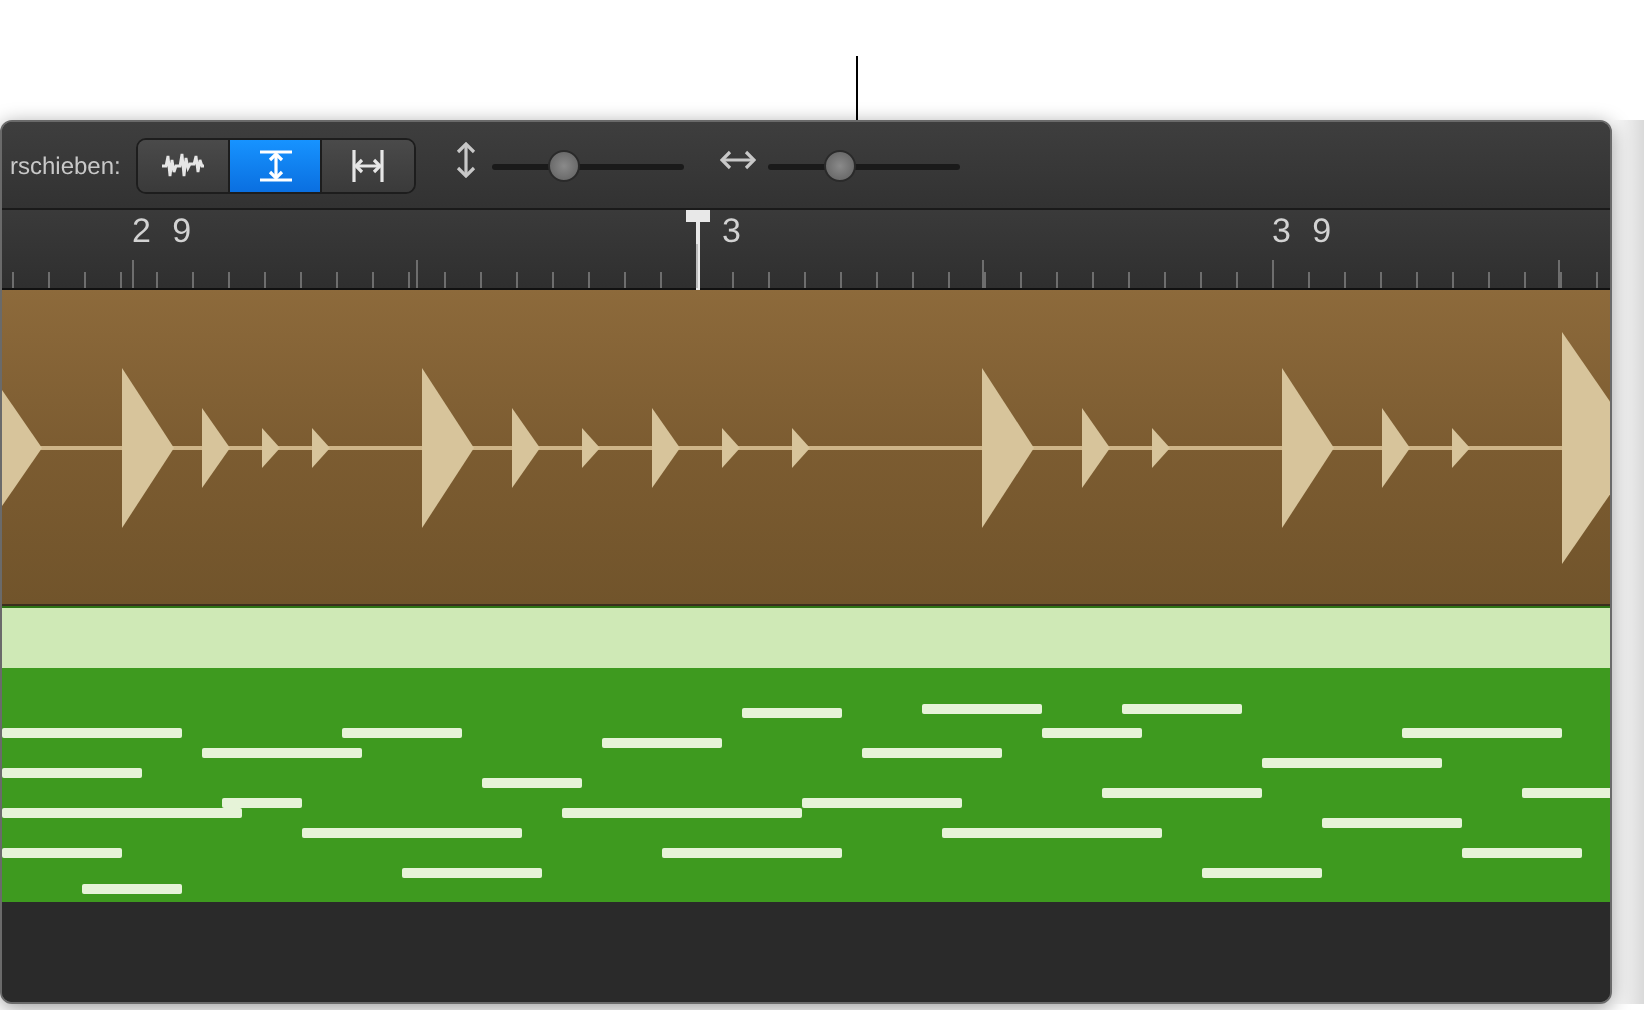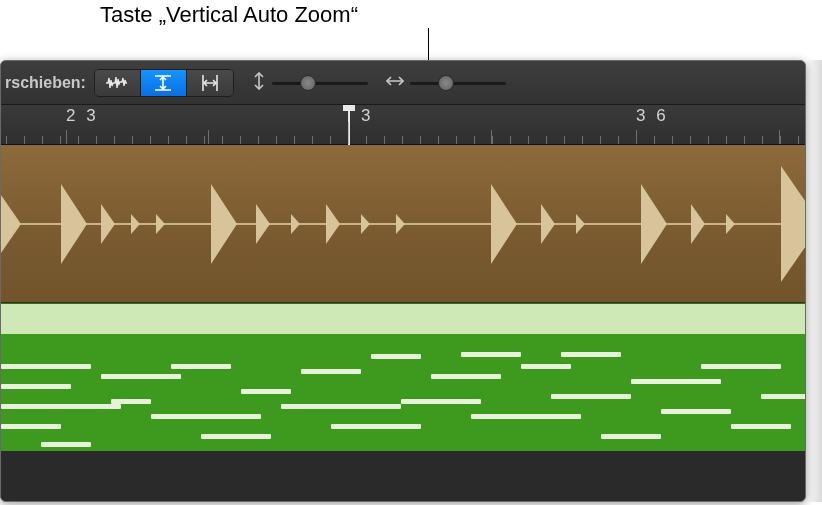--- a/index.html
+++ b/index.html
@@ -9,21 +9,21 @@
   
   .callout-text { position: absolute; left: 100px; top: 2px; font-size: 22px; color: #000; }
   .callout-line-v { position: absolute; left: 428px; top: 28px; width: 1px; height: 32px; background: #000; }
 
   
   .app { position: absolute; left: 0; top: 60px; width: 806px; height: 442px; background: #2b2b2b; border: 1px solid #6a6a6a; border-radius: 6px; overflow: hidden; box-shadow: 0 2px 10px rgba(0,0,0,0.4); }
   .app-right-shadow { position: absolute; right: 0; top: 60px; width: 16px; height: 442px; background: linear-gradient(to right, rgba(0,0,0,0) 0%, rgba(0,0,0,0.15) 100%); pointer-events: none; }
 
   
   .toolbar { position: absolute; left: 0; top: 0; right: 0; height: 44px; background: linear-gradient(#3e3e3e, #323232); border-bottom: 1px solid #1a1a1a; display: flex; align-items: center; padding: 0 8px; gap: 8px; }
-  .label { color: #c8c8c8; font-size: 16px; margin-left: -4px; font-weight: bold; }
+  .label { color: #c8c8c8; font-size: 12px; margin-left: -4px; }
   .popup { display: flex; align-items: center; justify-content: space-between; background: linear-gradient(#4a4a4a,#3a3a3a); border: 1px solid #1d1d1d; border-radius: 5px; height: 28px; padding: 0 8px 0 10px; color: #e8e8e8; font-size: 15px; min-width: 176px; }
   .popup .arrows { display: flex; flex-direction: column; margin-left: 8px; line-height: 6px; font-size: 9px; color: #cfcfcf; }
   .seg { display: flex; border-radius: 5px; overflow: hidden; border: 1px solid #1d1d1d; height: 28px; }
   .seg .btn { width: 46px; display: flex; align-items: center; justify-content: center; background: linear-gradient(#4a4a4a,#3a3a3a); border-right: 1px solid #1d1d1d; color: #e8e8e8; }
   .seg .btn:last-child { border-right: none; }
   .seg .btn.active { background: linear-gradient(#1793ff,#0a6fe0); color: #fff; }
   .icon svg { display: block; }
 
   .zoom-group { display: flex; align-items: center; gap: 6px; margin-left: 10px; }
   .zoom-icon { color: #c8c8c8; }
@@ -59,21 +59,20 @@
   
   .note { position: absolute; height: 5px; background: #e6f3d8; border-radius: 1px; }
 
   .thin-track-divider { position:absolute; left:0; right:0; height:2px; background:#1f1f1f; }
 
 </style>
 </head>
 <body>
 
 <div class="stage">
-  <div class="callout-text">Taste „Vertical Auto Zoom“</div>
   <div class="callout-line-v"></div>
 
   <div class="app">
 
     <div class="toolbar">
       <span class="label">rschieben:</span>
 
 
       <div class="seg">
         <div class="btn icon">
@@ -183,23 +182,23 @@
         <div class="tick minor" style="left: 761px;"></div>
         <div class="tick minor" style="left: 779px;"></div>
         <div class="tick minor" style="left: 797px;"></div>
         <div class="tick mid" style="left: 65px;"></div>
         <div class="tick mid" style="left: 207px;"></div>
         <div class="tick mid" style="left: 347px;"></div>
         <div class="tick mid" style="left: 490px;"></div>
         <div class="tick mid" style="left: 635px;"></div>
         <div class="tick mid" style="left: 778px;"></div>
         <div class="tick major" style="left: 347px;"></div>
-        <div class="ruler-label" style="left: 65px;">2 3</div>
+        <div class="ruler-label" style="left: 65px;">2 9</div>
         <div class="ruler-label" style="left: 360px;">3</div>
-        <div class="ruler-label" style="left: 635px;">3 6</div>
+        <div class="ruler-label" style="left: 635px;">3 9</div>
       </div>
 
     <div class="tracks">
       <div class="track track-audio" id="audio-track">
         <div class="baseline"></div>
       <div class="transient big" style="left: -20px;"></div>
           <div class="transient med" style="left: 60px;"></div>
           <div class="transient small" style="left: 100px;"></div>
           <div class="transient tiny" style="left: 130px;"></div>
           <div class="transient tiny" style="left: 155px;"></div>

